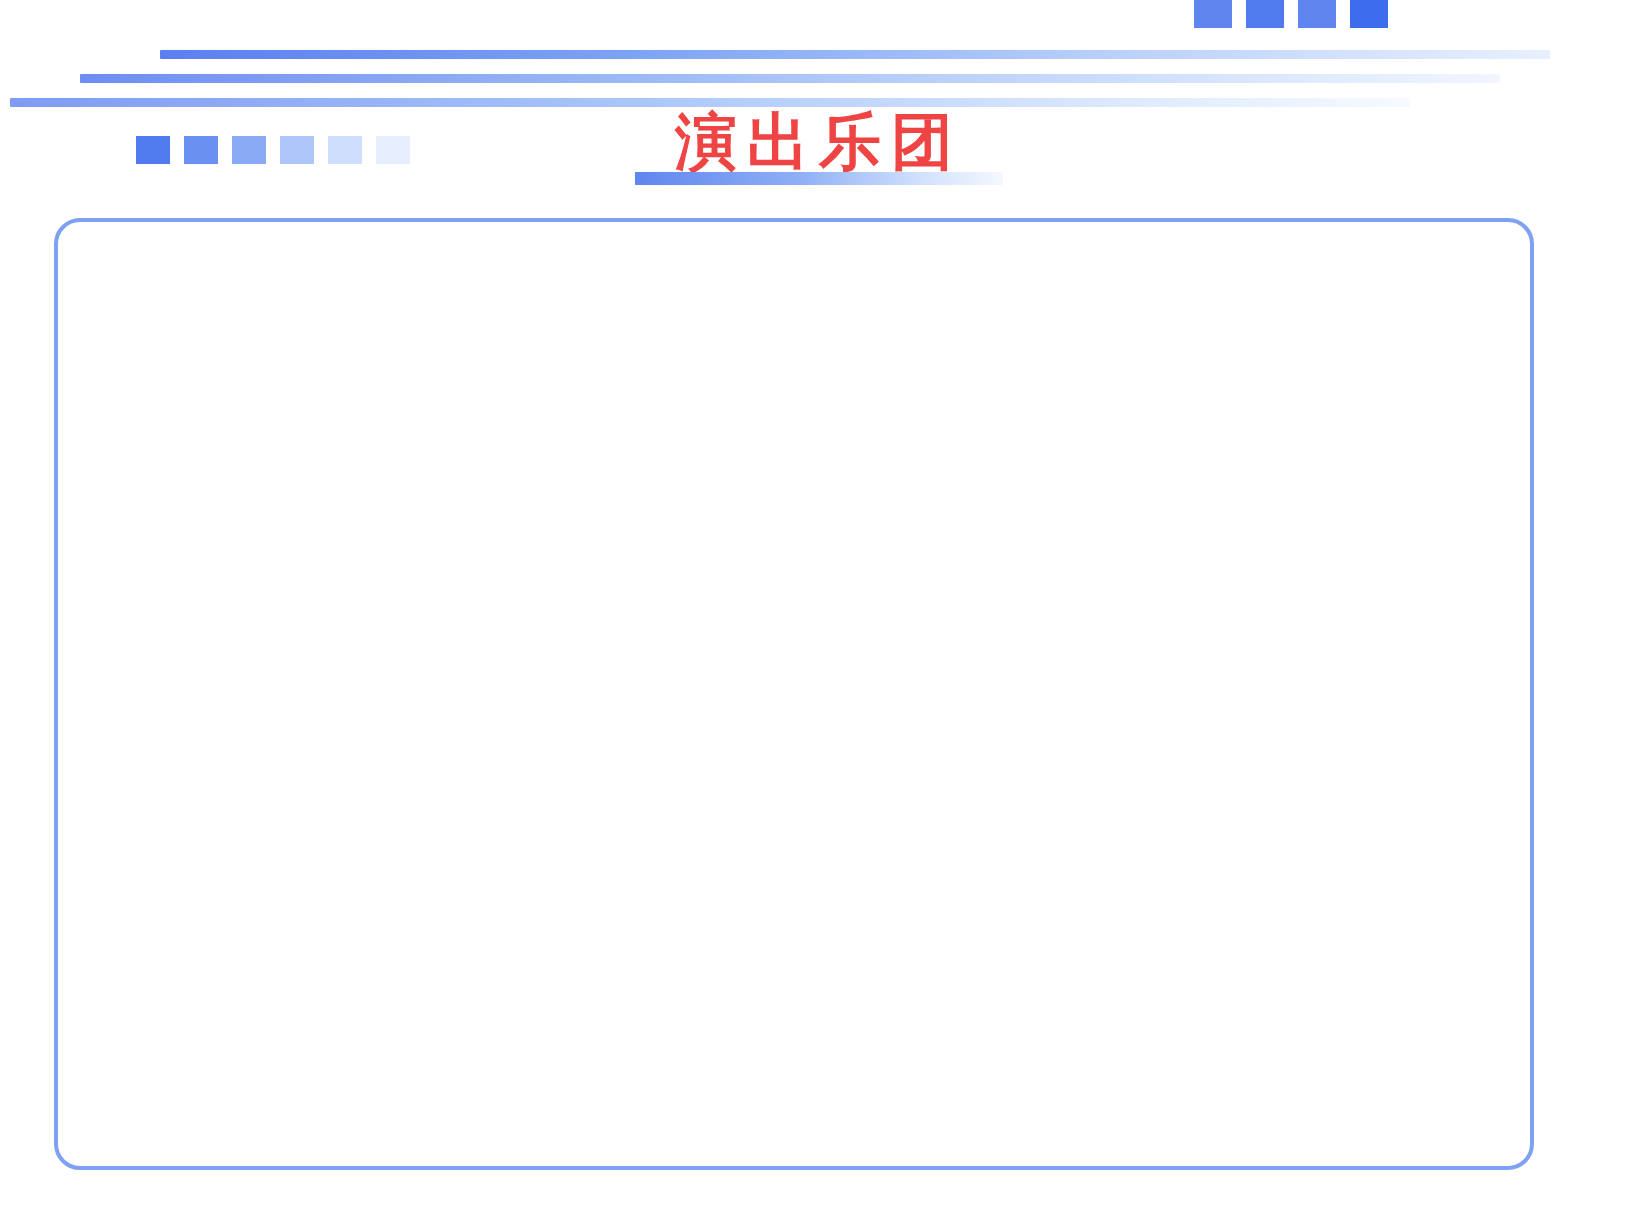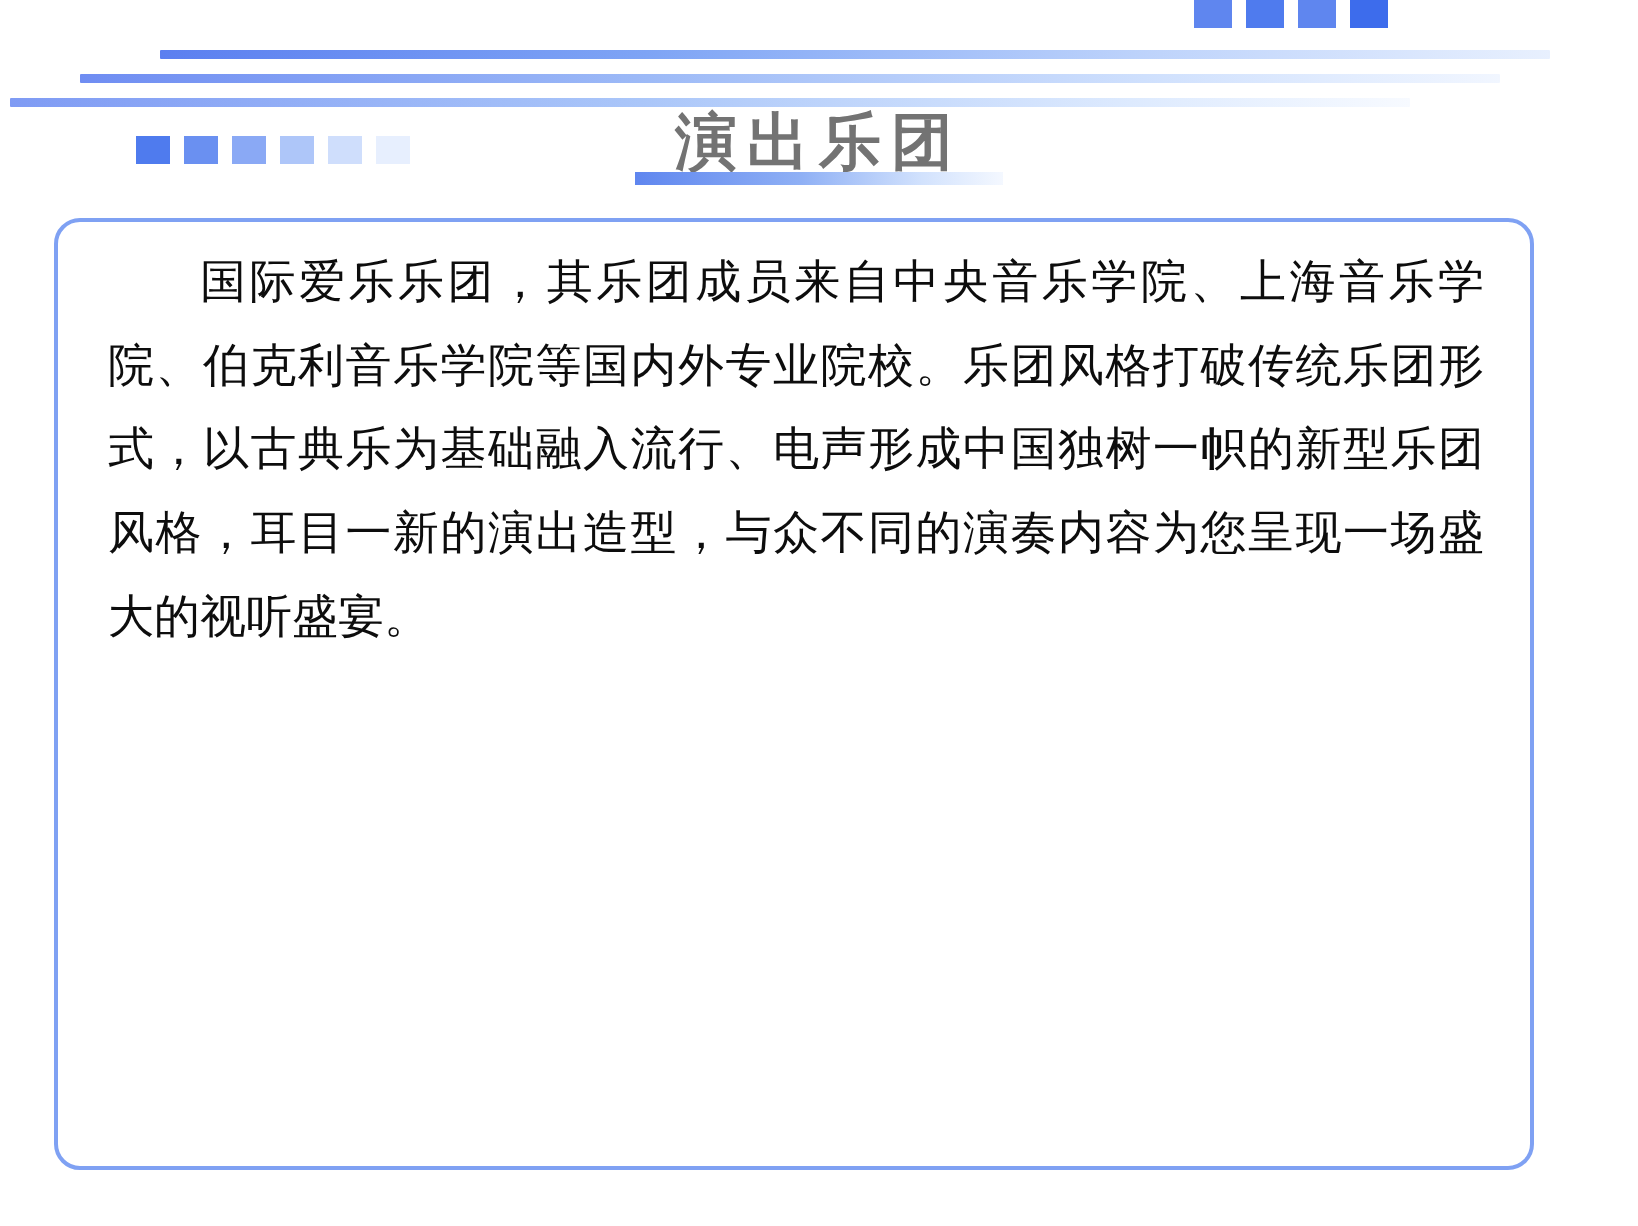--- a/index.html
+++ b/index.html
@@ -84,21 +84,21 @@
     top: 108px;
     text-align: center;
   }
   .title-text {
     display: inline-block;
     position: relative;
     font-family: "Liberation Sans", sans-serif;
     font-size: 62px;
     font-weight: bold;
     letter-spacing: 10px;
-    color: #737373;
+    color: #ef4444;
     padding: 0 6px 14px 6px;
     line-height: 1.1;
   }
   .title-underline {
     position: absolute;
     left: 50%;
     transform: translateX(-50%);
     top: 172px;
     width: 368px;
     height: 13px;
@@ -162,14 +162,13 @@
   <span class="sq"></span>
 </div>
 
 <div class="title-wrap">
   <span class="title-text">演出乐团</span>
 </div>
 <div class="title-underline"></div>
 
 <div class="card-inner"></div>
 <div class="card-body">
-  <p class="para">国际爱乐乐团，其乐团成员来自中央音乐学院、上海音乐学院、伯克利音乐学院等国内外专业院校。乐团风格打破传统乐团形式，以古典乐为基础融入流行、电声形成中国独树一帜的新型乐团风格，耳目一新的演出造型，与众不同的演奏内容为您呈现一场盛大的视听盛宴。</p>
 </div>
 
 </body></html>

